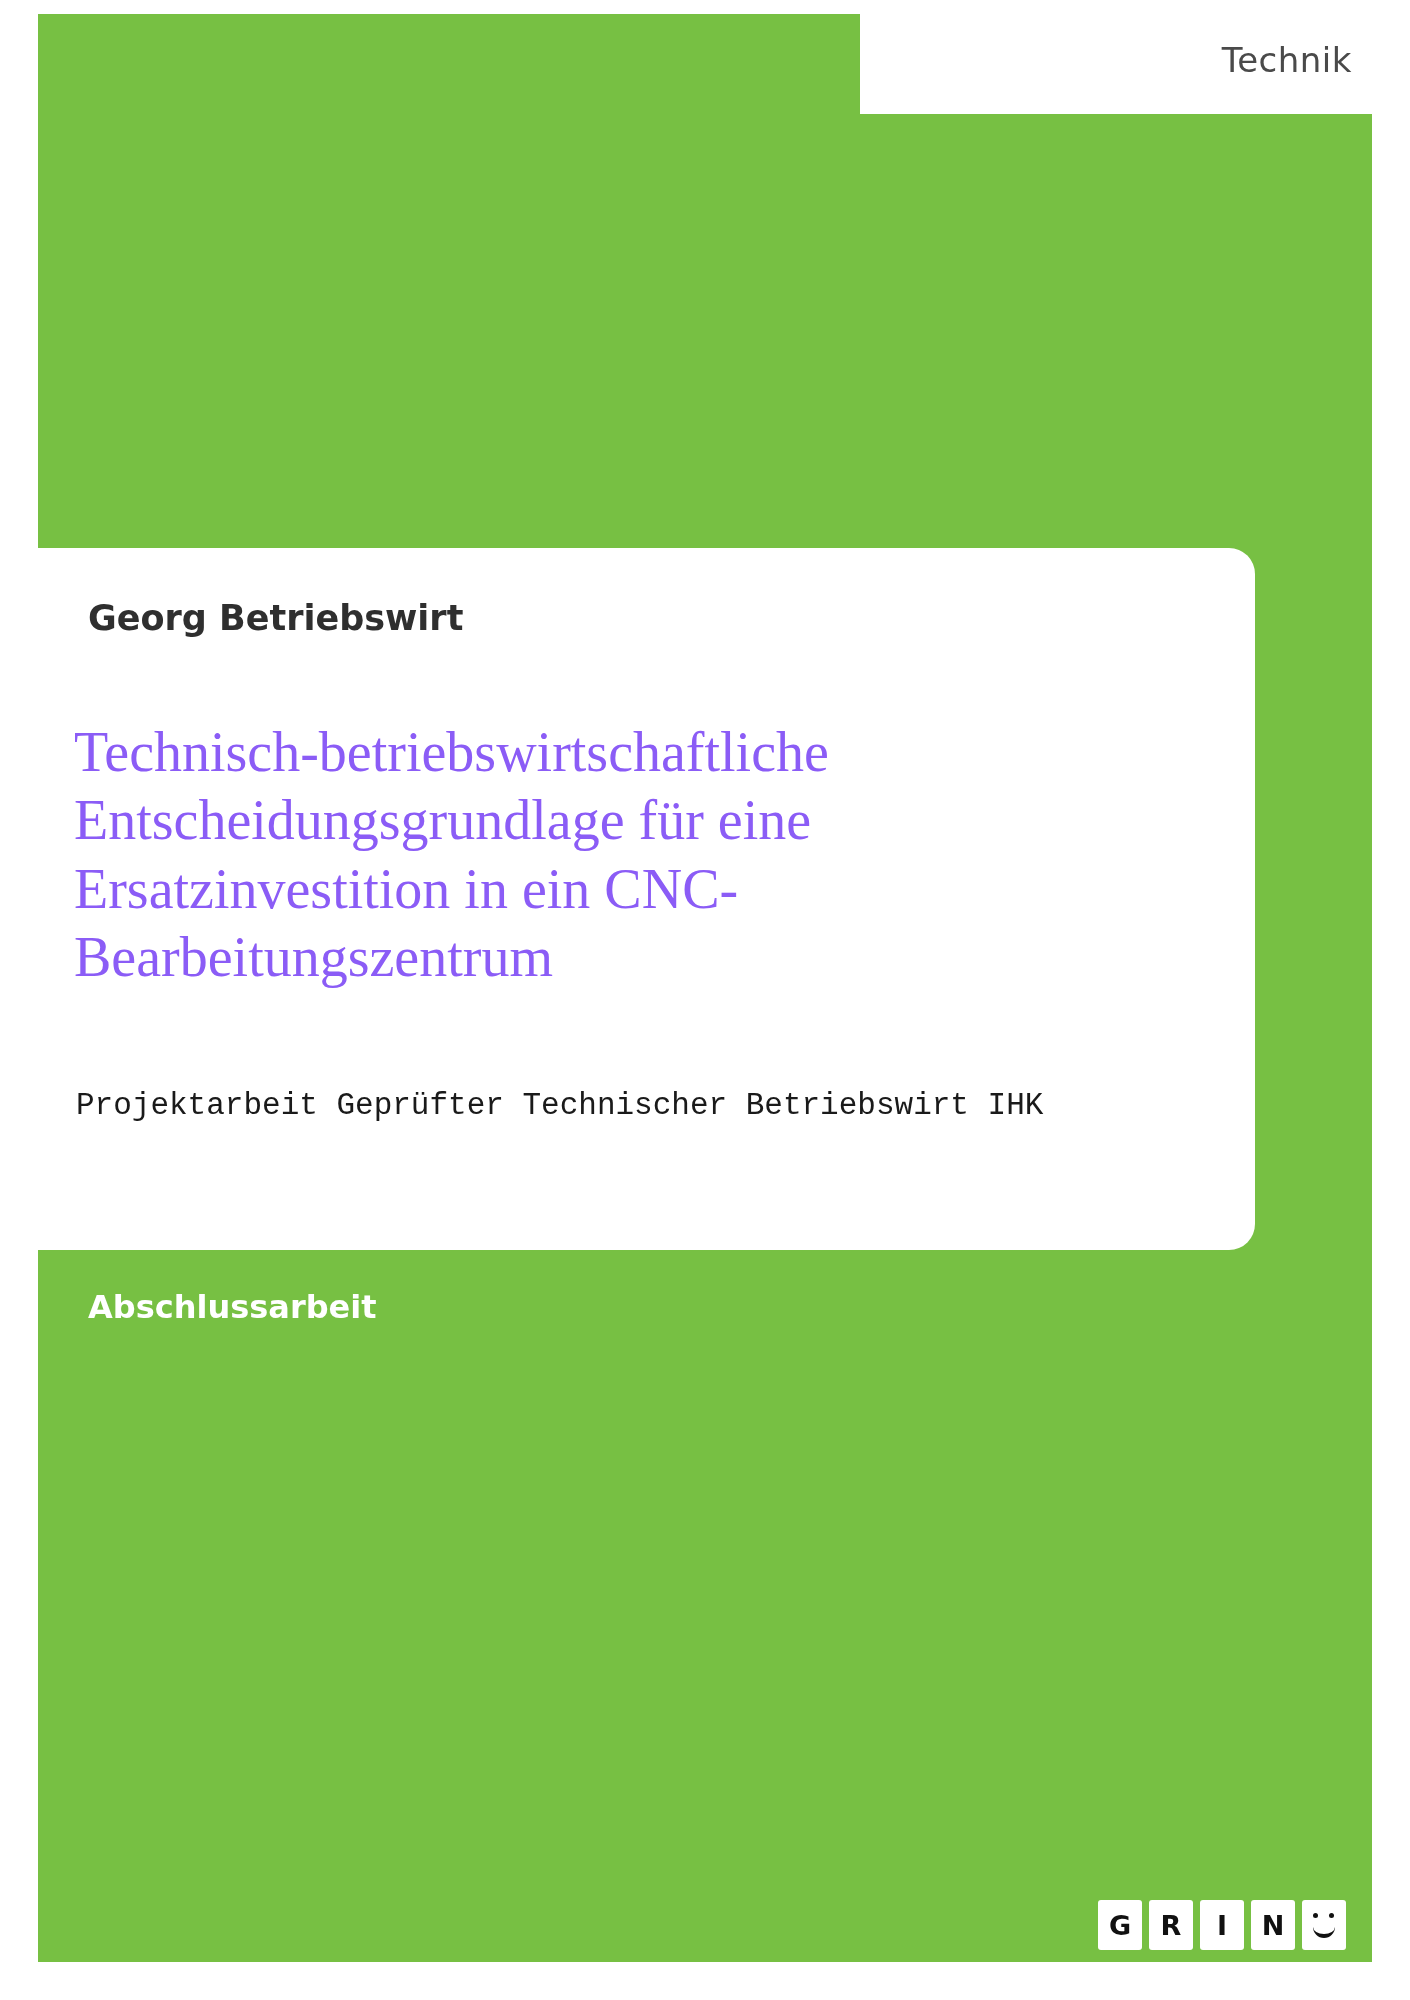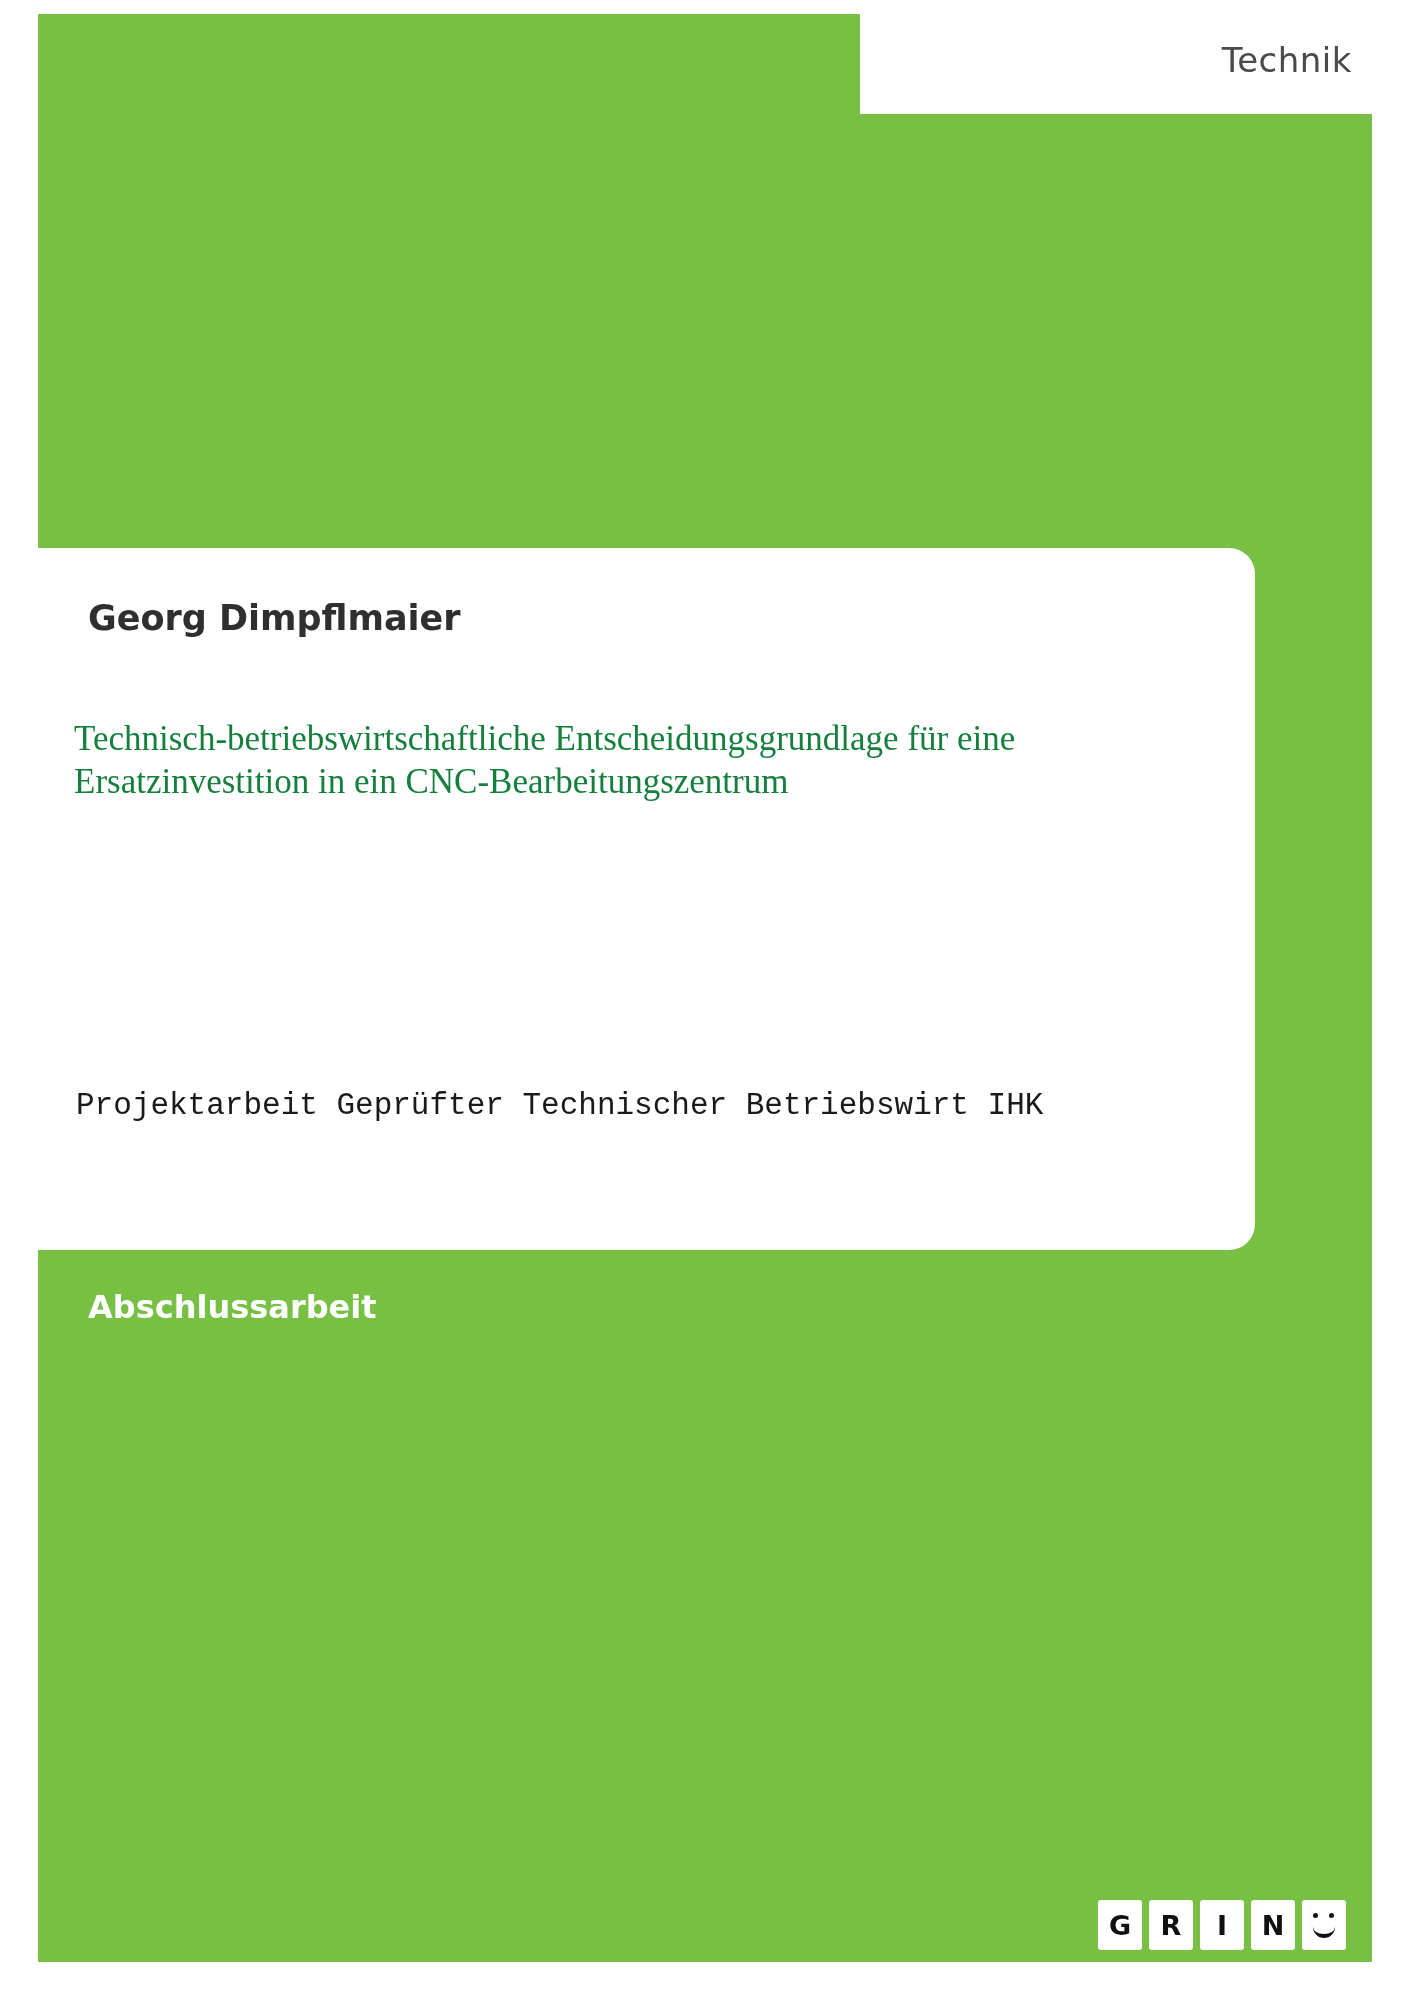--- a/index.html
+++ b/index.html
@@ -108,23 +108,23 @@
     color: #2f2f2f;
     font-family: "DejaVu Sans", sans-serif;
   }
 
   .title {
     position: absolute;
     left: 74px;
     top: 170px;
     width: 1010px;
     font-family: "Liberation Serif", serif;
-    font-size: 35px;
+    font-size: 56px;
     line-height: 1.22;
-    color: #15803d;
+    color: #8b5cf6;
   }
 
   .subtitle {
     position: absolute;
     left: 76px;
     top: 540px;
     width: 1080px;
     font-family: Liberation Mono, monospace;
     font-size: 31px;
     color: #1a1a1a;
@@ -202,21 +202,21 @@
   <div class="top-left-cut"></div>
 
   <div class="white-notch-topbar"></div>
   <div class="white-notch-top"></div>
   <div class="white-notch-right"></div>
   <div class="white-notch-bottom"></div>
 
   <div class="category">Technik</div>
 
   <div class="card">
-    <div class="author">Georg Dimpflmaier</div>
+    <div class="author">Georg Betriebswirt</div>
     <div class="title">Technisch-betriebswirtschaftliche Entscheidungsgrundlage für eine Ersatzinvestition in ein CNC-Bearbeitungszentrum</div>
     <div class="subtitle">Projektarbeit Geprüfter Technischer Betriebswirt IHK</div>
   </div>
 
   <div class="doctype">Abschlussarbeit</div>
 
   <div class="logo">
     <div class="letter">G</div>
     <div class="letter">R</div>
     <div class="letter">I</div>

